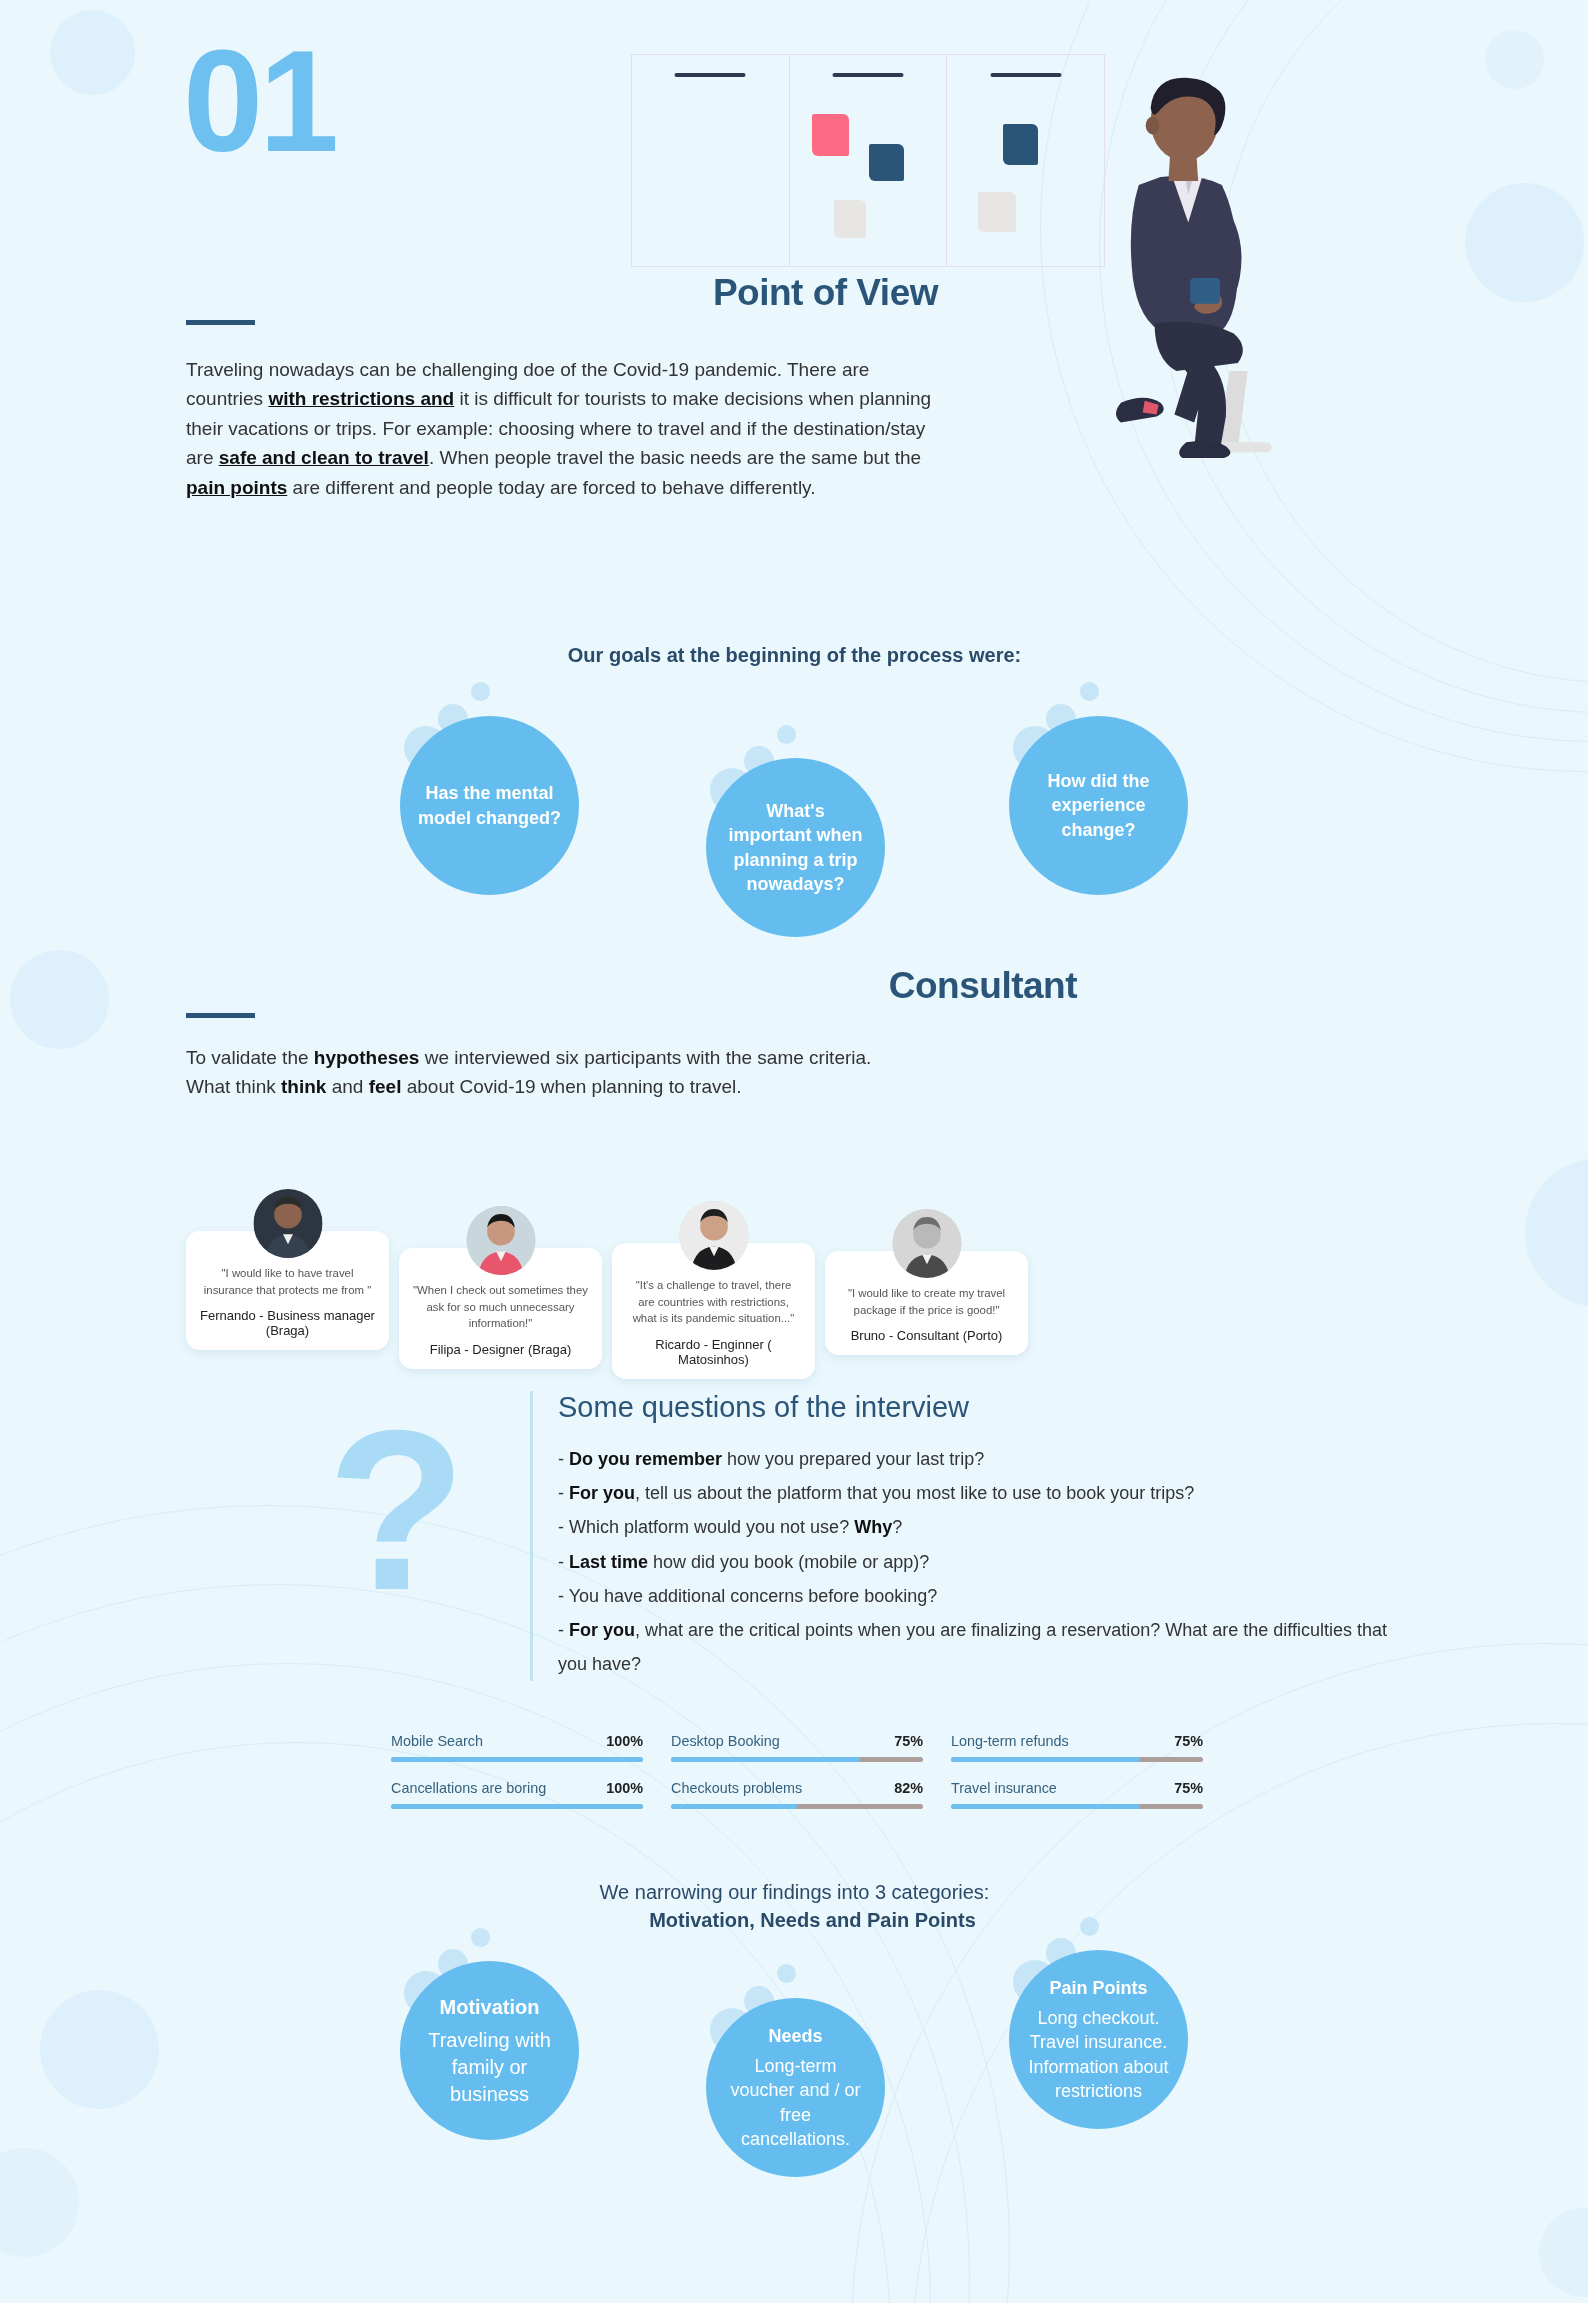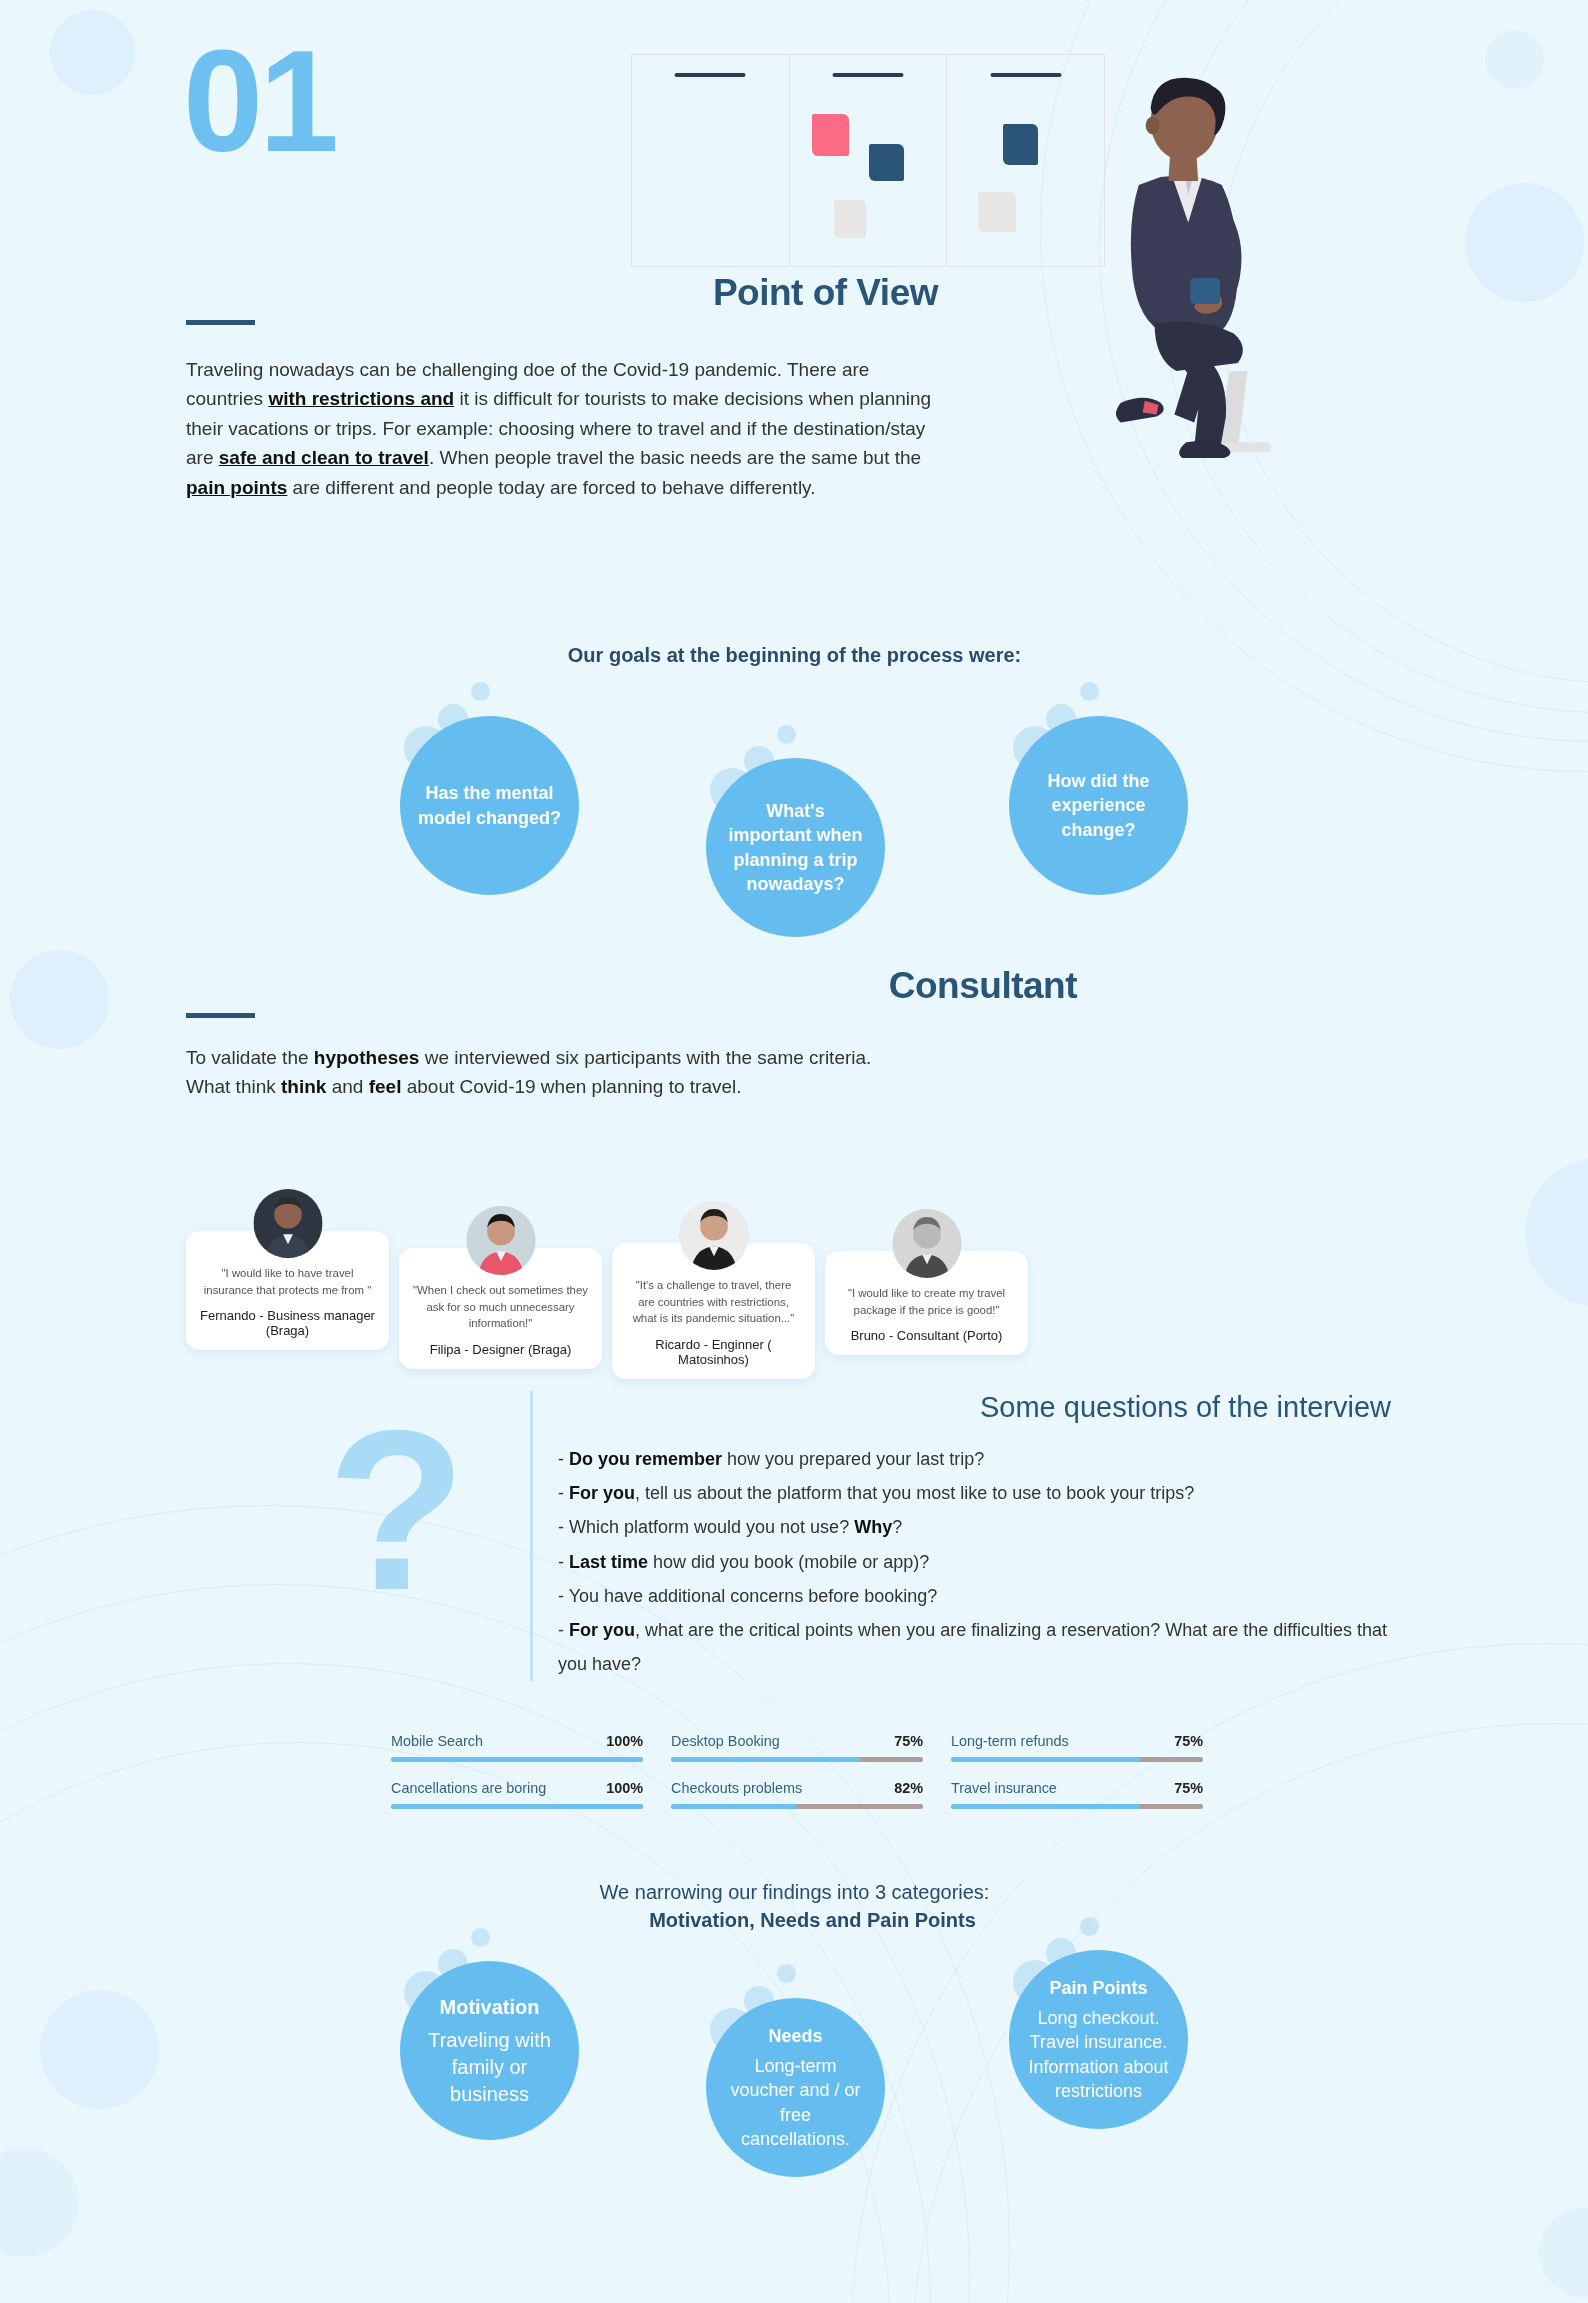--- a/index.html
+++ b/index.html
@@ -70,21 +70,21 @@
   .avatar { position:absolute; top:-42px; left:50%; transform:translateX(-50%);
             width:69px; height:69px; border-radius:50%; overflow:hidden;
             background:#cfd6dd; }
   .avatar svg { display:block; }
 
   
   .qmark { position:absolute; left:327px; top:1396px; font-size:228px; line-height:1;
            color:#a9dbf6; font-weight:bold; z-index:3; }
   .qwrap { position:absolute; left:530px; top:1391px; width:861px; z-index:3;
            border-left:3px solid #bfe2f6; padding-left:25px; }
-  .qwrap h3 { font-size:29px; font-weight:normal; color:#2a5578; margin-bottom:18px;text-align:right; }
+  .qwrap h3 { font-size:29px; font-weight:normal; color:#2a5578; margin-bottom:18px; }
   .qwrap li { list-style:none; font-size:18px; line-height:1.9; color:#333; }
   .qwrap li b { font-weight:bold; color:#111;text-align:center; }
 
   
   .stats { position:absolute; left:391px; top:1723px; width:812px; z-index:3;
            display:grid; grid-template-columns:repeat(3,1fr); gap:0 28px; }
   .stat { padding:10px 0 8px; }
   .stat-row { display:flex; justify-content:space-between; align-items:baseline;
               font-size:14.4px; color:#35617f; margin-bottom:8px; }
   .stat-row .val { font-weight:bold; color:#222; font-size:14.4px; }

